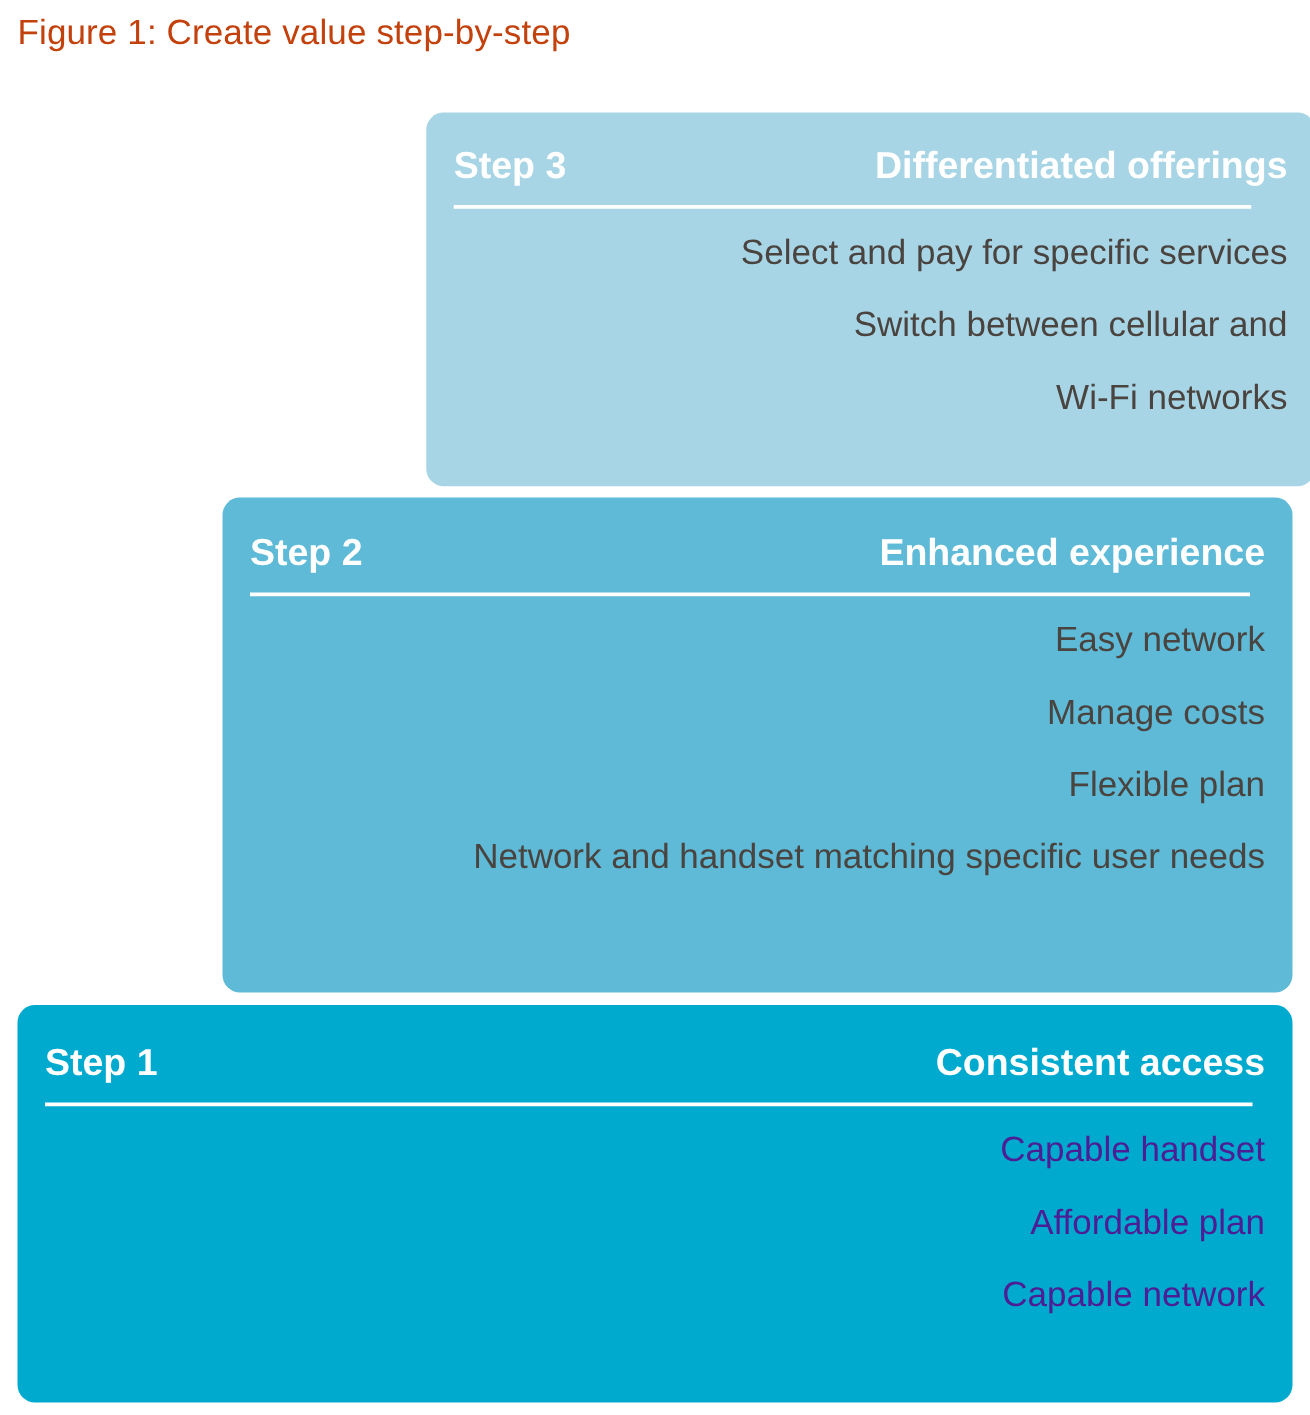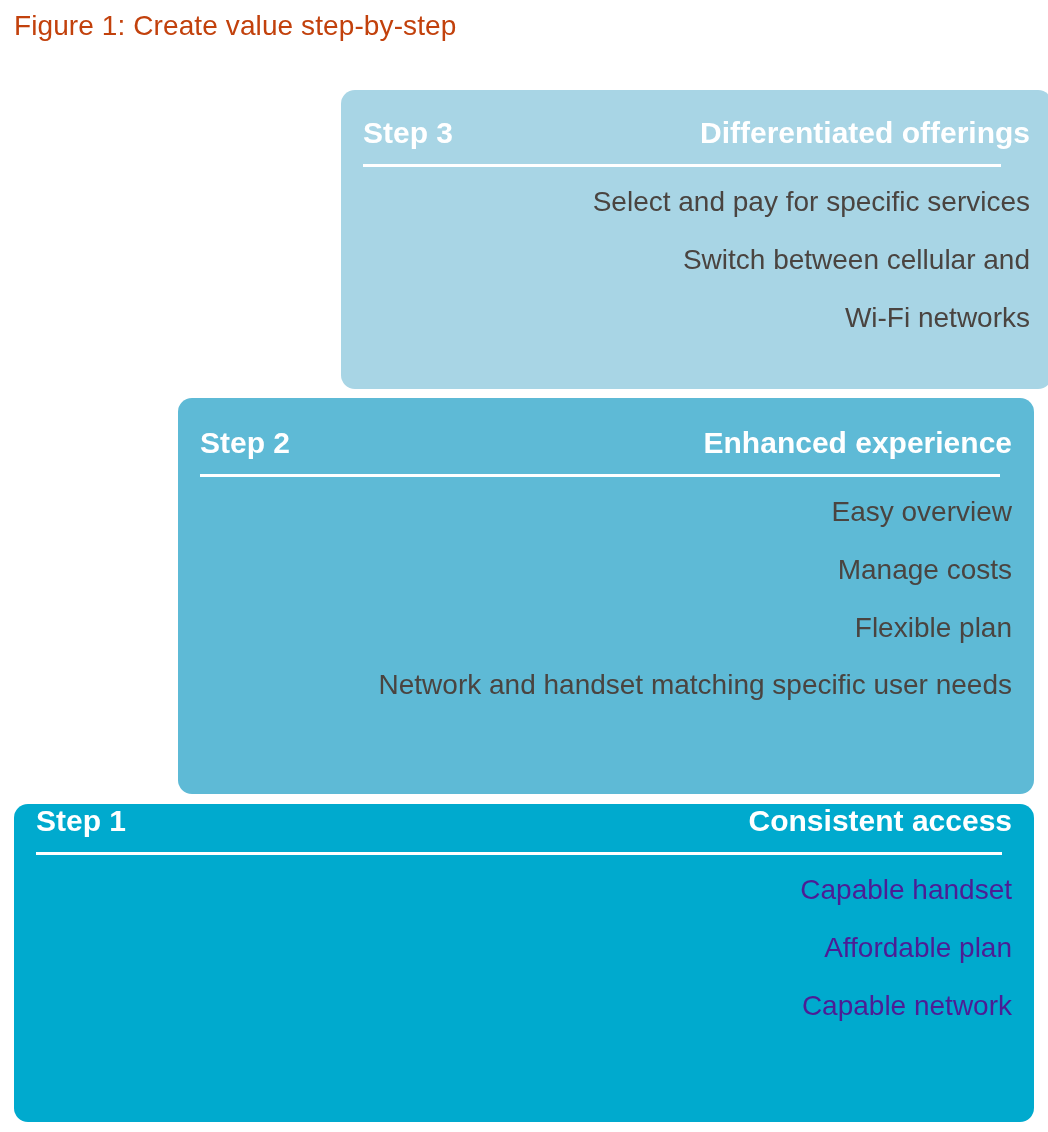--- a/index.html
+++ b/index.html
@@ -83,21 +83,21 @@
   #card-step-2 .card-rule { width: 800px; }
 
   
   #card-step-1 {
     left: 14px;
     top: 804px;
     width: 1020px;
     height: 318px;
     background: #00aace;
   }
-  #card-step-1 .card-header { }
+  #card-step-1 .card-header { padding-top: 30px; }
   #card-step-1 .card-rule { width: 966px; }
   #card-step-1 .bullet { color: #4c1d95; }
 </style>
 </head>
 <body>
 
 <div class="figure-title">Figure 1: Create value step-by-step</div>
 
 <div class="step-card" id="card-step-3">
   <div class="card-header">
@@ -112,21 +112,21 @@
   </div>
 </div>
 
 <div class="step-card" id="card-step-2">
   <div class="card-header">
     <span class="step-label">Step 2</span>
     <span class="step-title">Enhanced experience</span>
   </div>
   <div class="card-rule"></div>
   <div class="bullets">
-    <div class="bullet">Easy overview</div>
+    <div class="bullet">Easy network</div>
     <div class="bullet">Manage costs</div>
     <div class="bullet">Flexible plan</div>
     <div class="bullet">Network and handset matching specific user needs</div>
   </div>
 </div>
 
 <div class="step-card" id="card-step-1">
   <div class="card-header">
     <span class="step-label">Step 1</span>
     <span class="step-title">Consistent access</span>

